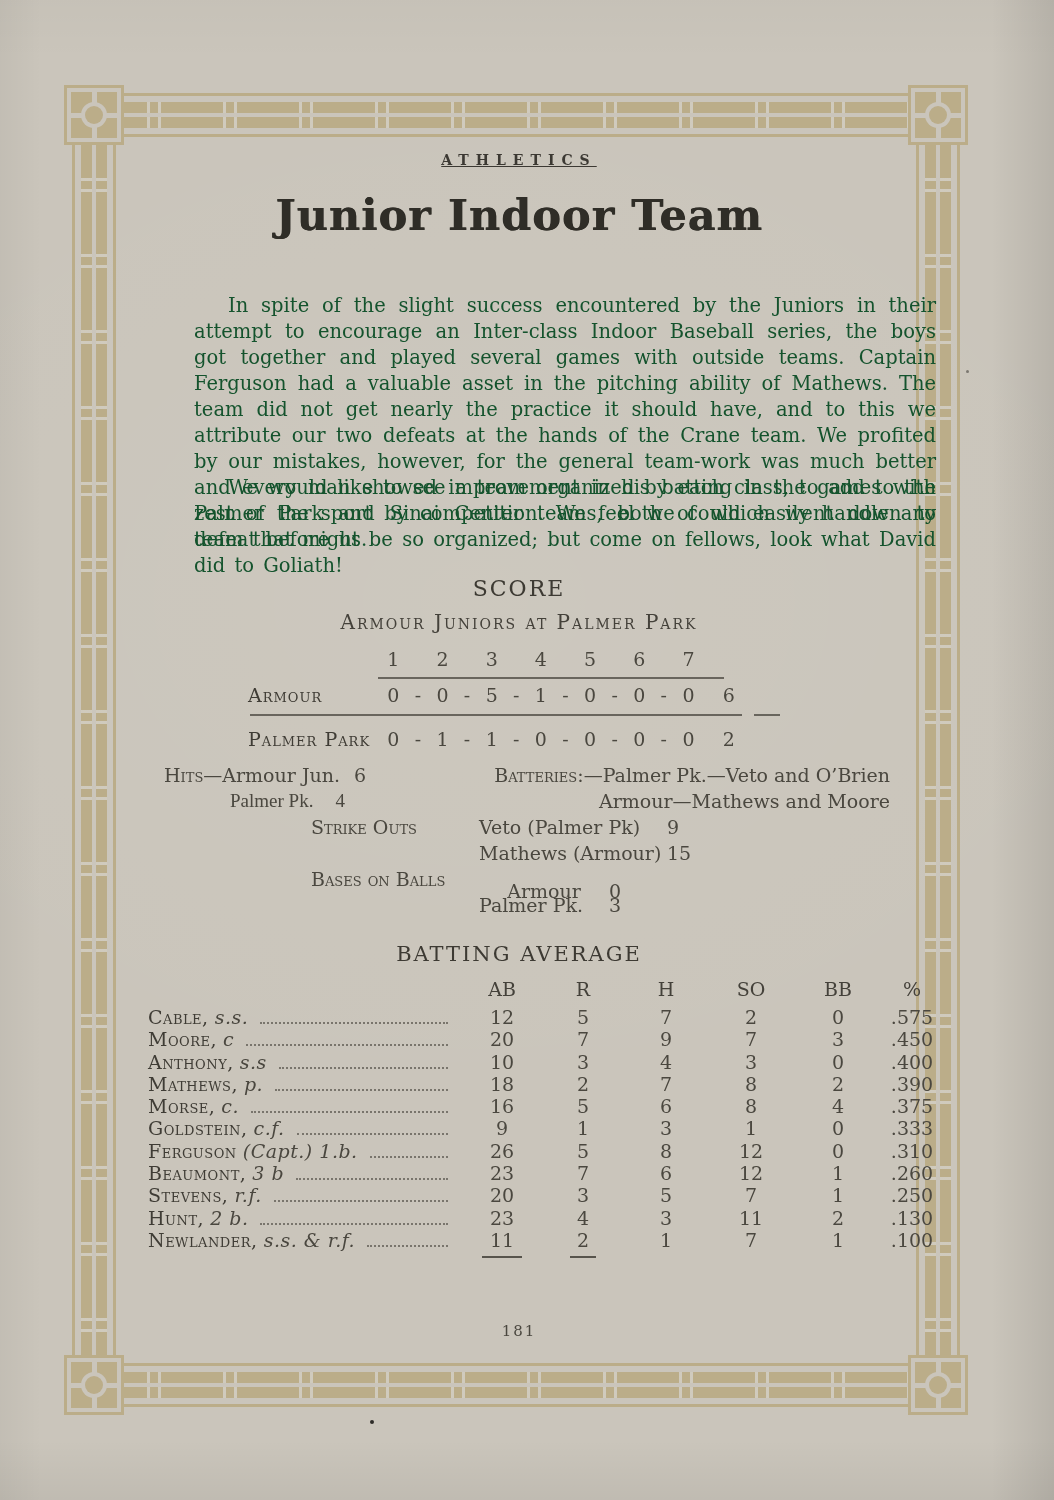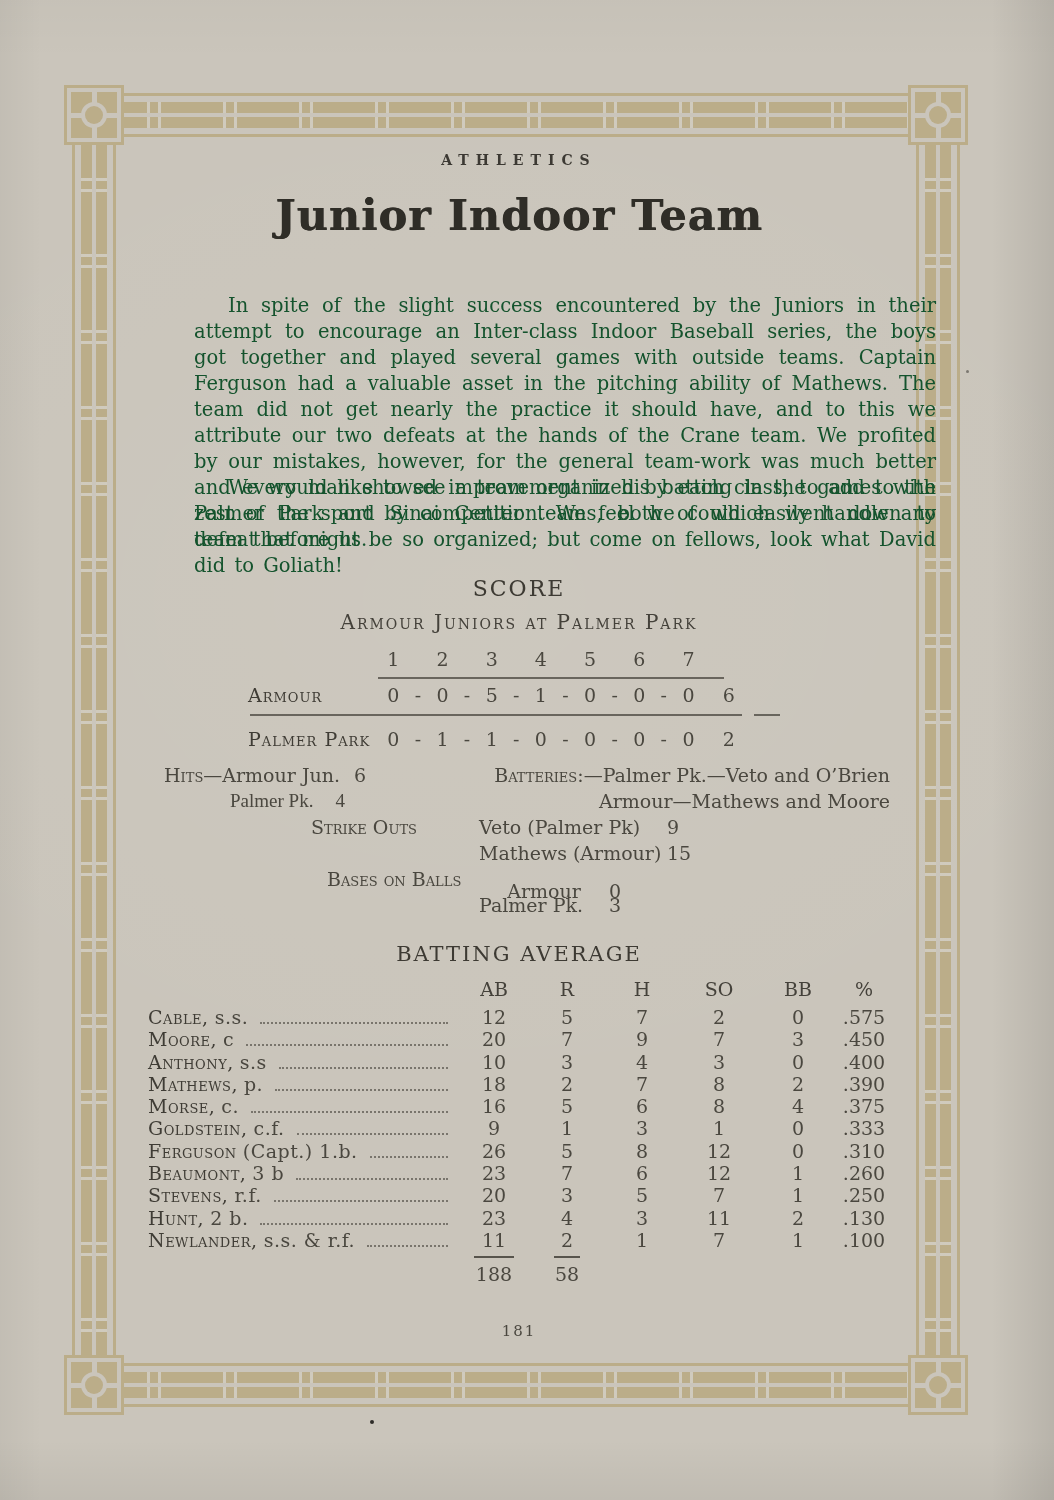--- a/index.html
+++ b/index.html
@@ -51,25 +51,25 @@
   .medallion::after{
     content:"";position:absolute;width:18px;height:18px;left:14px;top:14px;
     border-radius:50%;background:#bbad89;box-shadow:0 0 0 4px #cac5bb;
   }
   .speck{position:absolute;border-radius:50%;background:#2e2c28;}
 
   
   .content{position:absolute;left:148px;top:0;width:742px;height:1500px;}
   .abs{position:absolute;left:0;width:100%;}
   .sc{font-variant:small-caps;}
-  .italic{}
+  .italic{font-style:italic;}
 
   .section-label{
     top:152px;text-align:center;font-size:14px;letter-spacing:7px;
-    font-weight:bold;color:#3c3933;
+    font-weight:bold;color:#3c3933;text-decoration:underline;
   }
   .page-title{
     top:190px;text-align:center;font-size:43px;font-weight:bold;color:#2f2d27;
     letter-spacing:1px;text-shadow:.6px 0 0 currentColor;
   }
   .body-par{
     text-align:justify;font-size:19.5px;line-height:26px;color:#14532d;
     text-indent:34px;word-spacing:3px;margin-left:46px;
   }
   .p1{top:273px;} .p2{top:455px;}
@@ -92,21 +92,21 @@
   .rule-mid2{left:506px;top:66px;width:26px;}
 
   .stats-block{position:absolute;left:0;top:764px;width:742px;height:140px;font-size:19px;color:#4a473f;}
   .sb{position:absolute;white-space:nowrap;margin-left:16px;}
   .sb-val{display:inline-block;margin-left:14px;}
   .pair-name{display:inline-block;width:188px;}
   .pair-val{display:inline-block;}
 
   .batting-heading{top:942px;text-align:center;font-size:21px;letter-spacing:2px;color:#3d3a33;}
   .batting-table{position:absolute;left:0;top:978px;width:742px;font-size:19px;}
-  .bt-row{display:grid;grid-template-columns:310px 72px 74px 76px 78px 80px 52px;align-items:baseline;}
+  .bt-row{display:grid;grid-template-columns:310px 72px 74px 76px 78px 80px 52px;align-items:baseline;gap:8px;}
   .bt-head{height:28px;color:#44413a;}
   .bt-head span{text-align:center;}
   .bt-player{height:22.3px;}
   .bt-num{text-align:center;color:#4a473f;}
   .bt-name{display:flex;align-items:baseline;letter-spacing:.5px;color:#3f3c35;}
   .ppos{margin-left:6px;color:#4a473f;}
   .leader{flex:1;border-bottom:2.2px dotted #5f5b52;margin:0 10px 5px 12px;opacity:.75;}
   .sum-row{height:12px;align-items:center;}
   .sum-rule{height:2px;background:#57544c;margin:0 16px;}
   .tot-row{height:26px;}
@@ -246,21 +246,21 @@
     </div>
 
     <div class="sb sc" style="left:147px;top:52px;">Strike Outs</div>
     <div class="sb" style="left:315px;top:52px;">
       <span class="pair-name">Veto (Palmer Pk)</span><span class="pair-val">9</span>
     </div>
     <div class="sb" style="left:315px;top:78px;">
       <span class="pair-name">Mathews (Armour)</span><span class="pair-val">15</span>
     </div>
 
-    <div class="sb sc" style="left:163px;top:104px;">Bases on Balls</div>
+    <div class="sb sc" style="left:147px;top:104px;">Bases on Balls</div>
     <div class="sb" style="left:315px;top:116px;text-align:center;">
       <span class="pair-name" style="width:130px;">Armour</span><span class="pair-val">0</span>
     </div>
     <div class="sb" style="left:315px;top:130px;">
       <span class="pair-name" style="width:130px;">Palmer Pk.</span><span class="pair-val">3</span>
     </div>
   </div>
 
   <div class="abs batting-heading">BATTING AVERAGE</div>
 
@@ -438,26 +438,17 @@
           <span class="sum-rule" style="display:block;"></span>
         </span>
       <span>
           <span class="sum-rule" style="display:block;margin:0 24px;"></span>
         </span>
       <span></span>
         <span></span>
         <span></span>
         <span></span>
     </div>
-    <div class="bt-row tot-row">
-      <span></span>
-      <span class="bt-num">188</span>
-      <span class="bt-num">58</span>
-      <span></span>
-        <span></span>
-        <span></span>
-        <span></span>
-    </div>
   </div>
 
 
   <div class="abs page-number">181</div>
 </div>
 
 </body></html>

